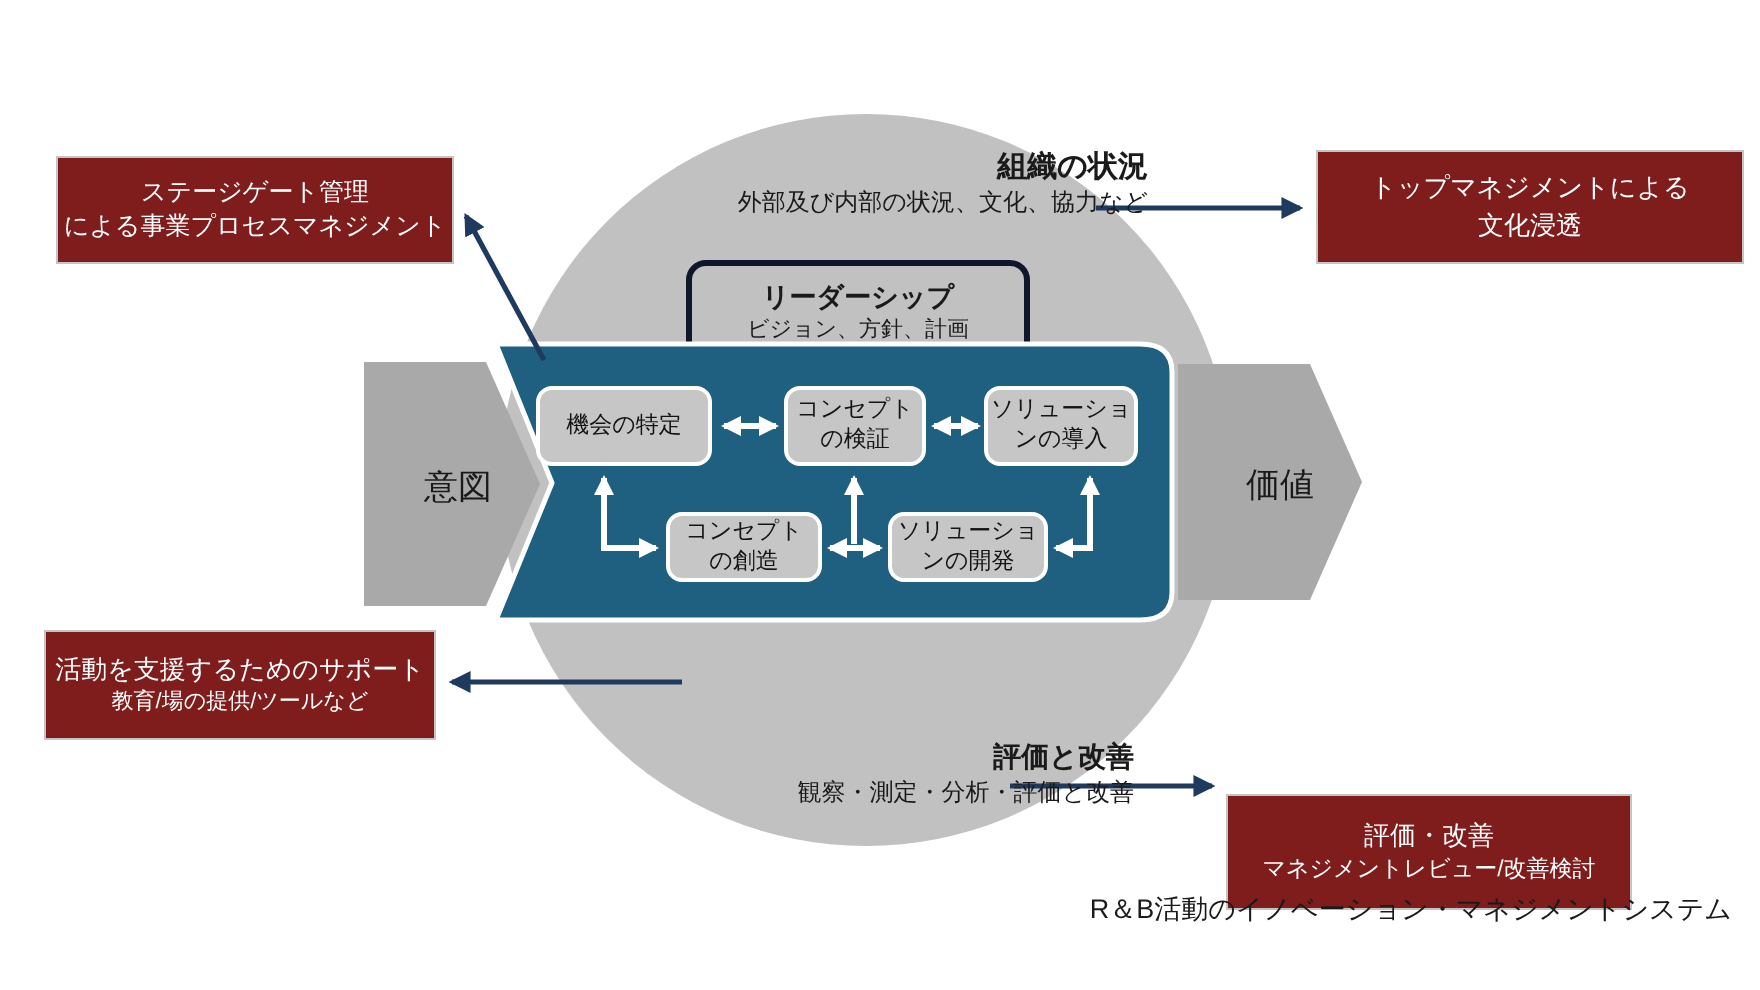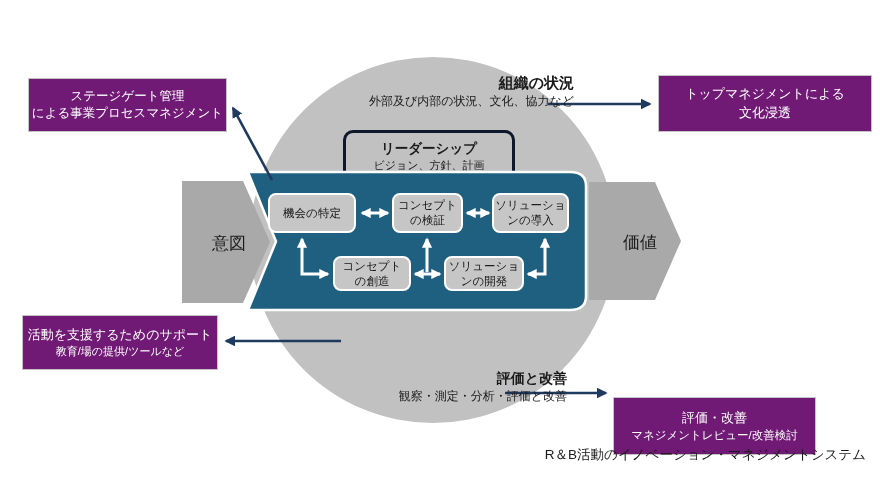--- a/index.html
+++ b/index.html
@@ -17,21 +17,21 @@
   }
   .gbox .t1{font-weight:700;font-size:13.5px;line-height:1.25;}
   .gbox .t2{font-size:10.5px;line-height:1.3;white-space:nowrap;}
   
   .pbox{
     position:absolute;background:#c6c6c6;border:2.5px solid #ffffff;border-radius:8px;
     font-size:11.5px;line-height:1.28;color:#141414;
   }
   
   .callout{
-    position:absolute;background:#701a75;border:1px solid #c4c4c4;color:#ffffff;
+    position:absolute;background:#7f1d1d;border:1px solid #c4c4c4;color:#ffffff;
   }
   .callout .c1{font-size:12.5px;line-height:1.4;white-space:nowrap;}
   .callout .c2{font-size:11px;line-height:1.4;white-space:nowrap;}
   .z1{z-index:1}.z2{z-index:2}.z3{z-index:3}
 </style>
 </head>
 <body>
 
 <div id="stage">
 

